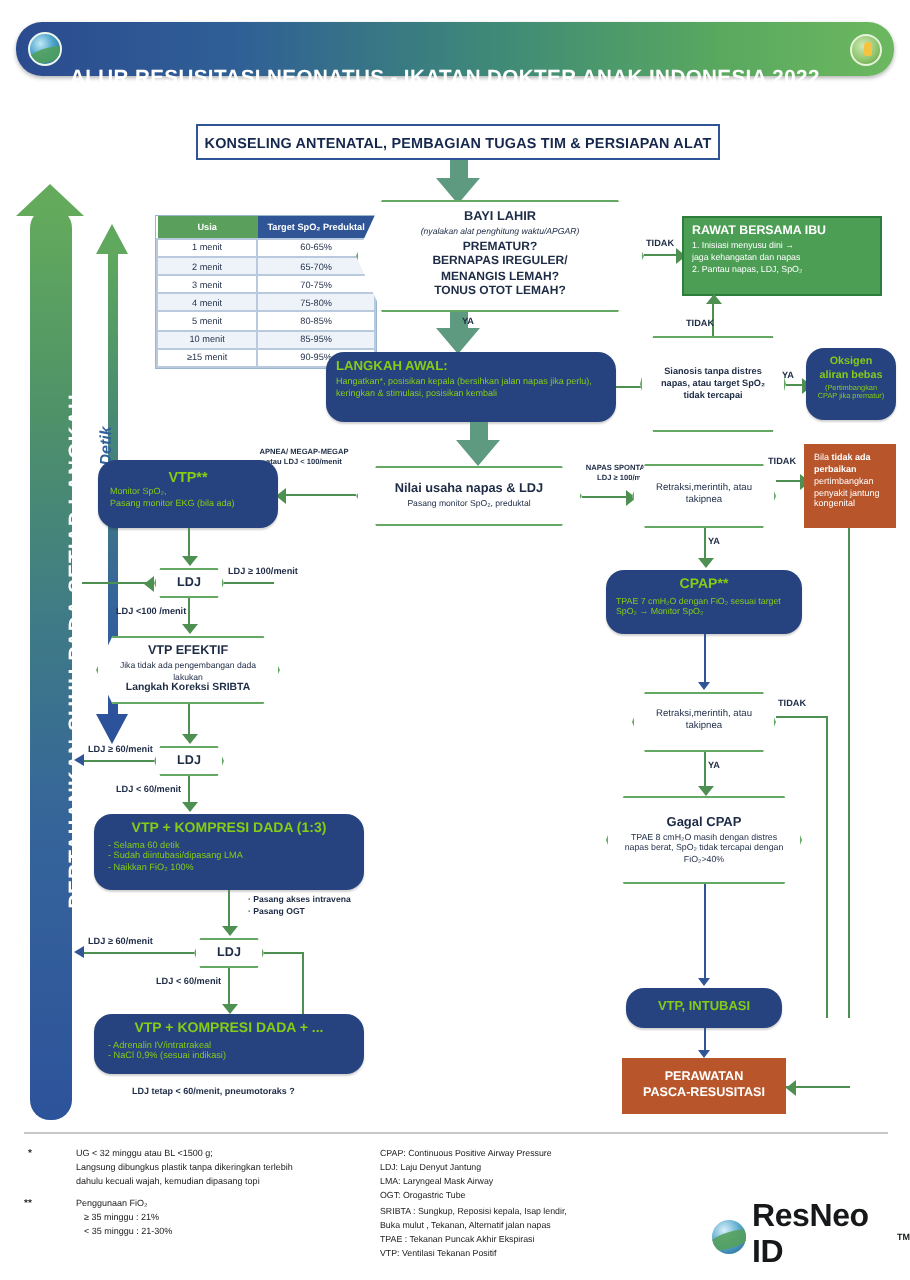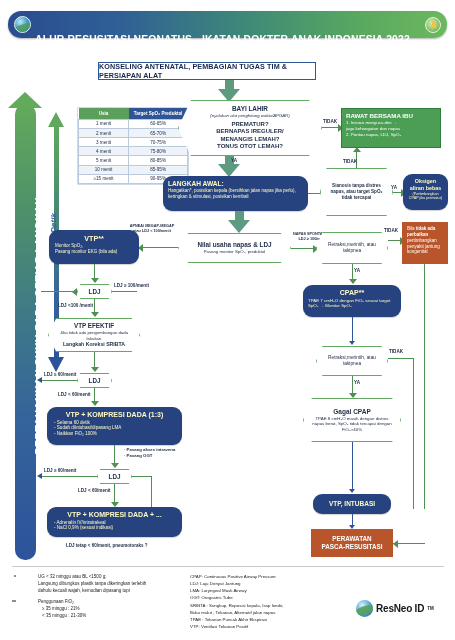--- a/index.html
+++ b/index.html
@@ -98,21 +98,21 @@
   .spo2-table th.c2 { background:#2f5597; width:54%; }
   .spo2-table td {
     padding:1.6px 2px; color:#1d2b45; border:.4px solid #b9c9de; text-align:center;
     font-size:4.6px; background:#eef3f9;
   }
   .spo2-table tr:nth-child(odd) td { background:#ffffff; }
 
   
   .node { position:absolute; }
   .box-blue {
-    background:#26437f; color:#fef9c3; border-radius:9px;
+    background:#26437f; color:#84cc16; border-radius:9px;
     text-align:center; padding:4px 5px; line-height:1.25;
     box-shadow:0 1px 1px rgba(0,0,0,.18);
   }
   .box-green {
     background:#4b9e54; color:#fff; border:1px solid #2f7d3c;
     text-align:left; padding:3px 4px; line-height:1.3;
   }
   .box-orange {
     background:#b8552a; color:#fff; text-align:center;
     padding:4px 5px; line-height:1.3;
@@ -125,21 +125,21 @@
     background:#fff; border:1px solid #63a863;
     display:flex; align-items:center; justify-content:center;
     text-align:center; line-height:1.25; color:#1d2b45;
     clip-path:polygon(9% 0,91% 0,100% 50%,91% 100%,9% 100%,0 50%);
     padding:2px 8px;
   }
   .hex-inner { width:100%; }
 
   
   .banner {
-    position:absolute; left:98px; top:62px; width:218px; height:18px;
+    position:absolute; left:98px; top:62px; width:262px; height:18px;
     background:#ffffff; border:1px solid #2f5597;
     display:flex;align-items:center;justify-content:center;
     font-size:7.2px; font-weight:bold; color:#16284e; letter-spacing:.1px;
   }
 
   
   .ln { position:absolute; background:#4e8f52; }
   .ln-blue { position:absolute; background:#2f5597; }
   .arrow-d { position:absolute; width:0;height:0;
     border-left:4px solid transparent;border-right:4px solid transparent;
@@ -181,21 +181,21 @@
   }
   .resneo-globe {
     width:17px;height:17px;border-radius:50%;
     background:radial-gradient(circle at 36% 30%, #d7f0fa 0%, #58a9cd 48%, #1c5f88 100%);
     position:relative; overflow:hidden; flex:0 0 auto;
   }
   .resneo-globe:after{
     content:"";position:absolute;left:-3px;top:6px;width:24px;height:8px;
     background:#55a05c;border-radius:50%;transform:rotate(-18deg);opacity:.9;
   }
-  .resneo-text { font-size:10px; font-weight:bold; color:#17181a; letter-spacing:-.2px; }
+  .resneo-text { font-size:16px; font-weight:bold; color:#17181a; letter-spacing:-.2px; }
   .tm { font-size:4.5px; vertical-align:super; color:#17181a; font-weight:bold; }
 </style>
 </head>
 <body>
 
 <div id="page">
 
   <div class="header">
     <span class="logo-circle"></span>
     <span class="header-title">ALUR RESUSITASI NEONATUS - IKATAN DOKTER ANAK INDONESIA 2022</span>

